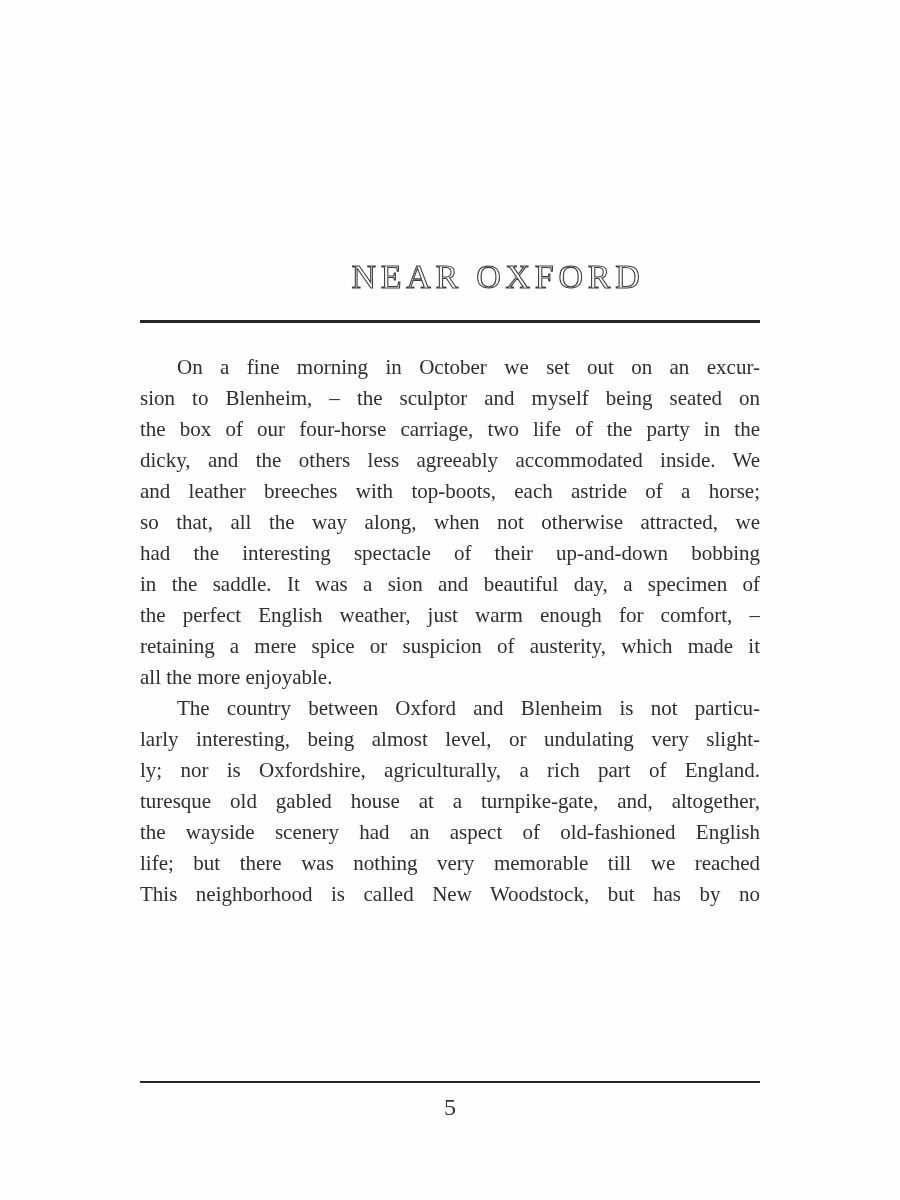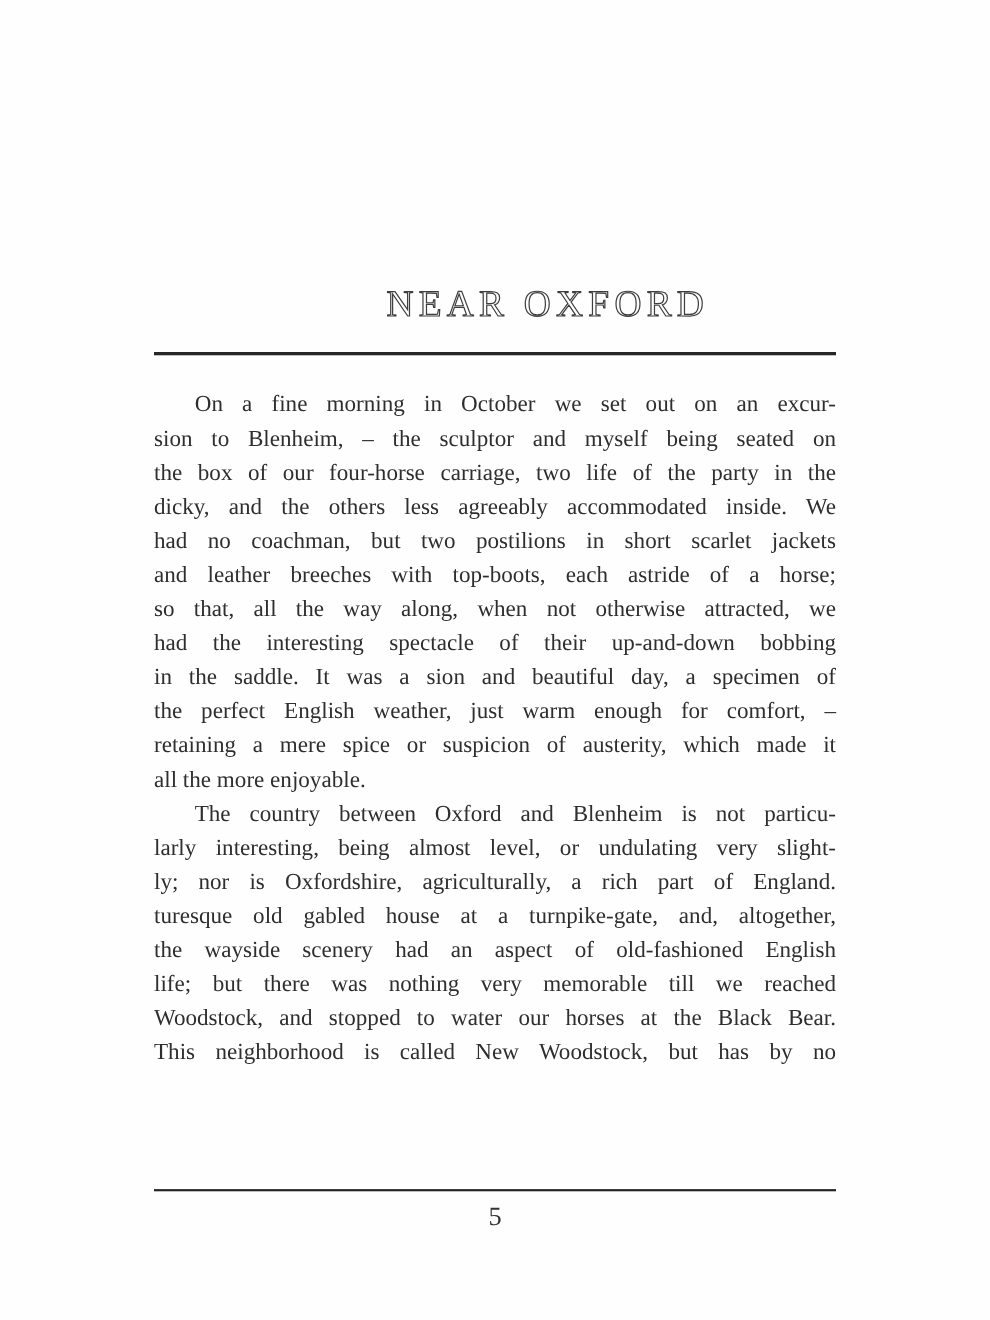--- a/index.html
+++ b/index.html
@@ -71,37 +71,35 @@
   <h1 class="title">NEAR OXFORD</h1>
 
   <div class="rule rule-top"></div>
 
   <div class="body">
     <div class="paragraph">
         <div class="line indent">On a fine morning in October we set out on an excur-</div>
         <div class="line">sion to Blenheim, –  the sculptor and myself being seated on</div>
         <div class="line">the box of our four-horse carriage, two life of the party in the</div>
         <div class="line">dicky, and the others less agreeably accommodated inside. We</div>
-        <div class="line">had no coachman, but two postilions in short scarlet jackets</div>
         <div class="line">and leather breeches with top-boots, each astride of a horse;</div>
         <div class="line">so that, all the way along, when not otherwise attracted, we</div>
         <div class="line">had the interesting spectacle of their up-and-down bobbing</div>
         <div class="line">in the saddle. It was a sion and beautiful day, a specimen of</div>
         <div class="line">the perfect English weather, just warm enough for comfort, –</div>
         <div class="line">retaining a mere spice or suspicion of austerity, which made it</div>
         <div class="line last">all the more enjoyable.</div>
       </div>
     <div class="paragraph">
         <div class="line indent">The country between Oxford and Blenheim is not particu-</div>
         <div class="line">larly interesting, being almost level, or undulating very slight-</div>
         <div class="line">ly; nor is Oxfordshire, agriculturally, a rich part of England.</div>
         <div class="line">turesque old gabled house at a turnpike-gate, and, altogether,</div>
         <div class="line">the wayside scenery had an aspect of old-fashioned English</div>
         <div class="line">life; but there was nothing very memorable till we reached</div>
-        <div class="line">Woodstock, and stopped to water our horses at the Black Bear.</div>
         <div class="line">This neighborhood is called New Woodstock, but has by no</div>
       </div>
   </div>
 
   <div class="rule rule-bottom"></div>
 
   <div class="page-number">5</div>
 </div>
 
 </body></html>

